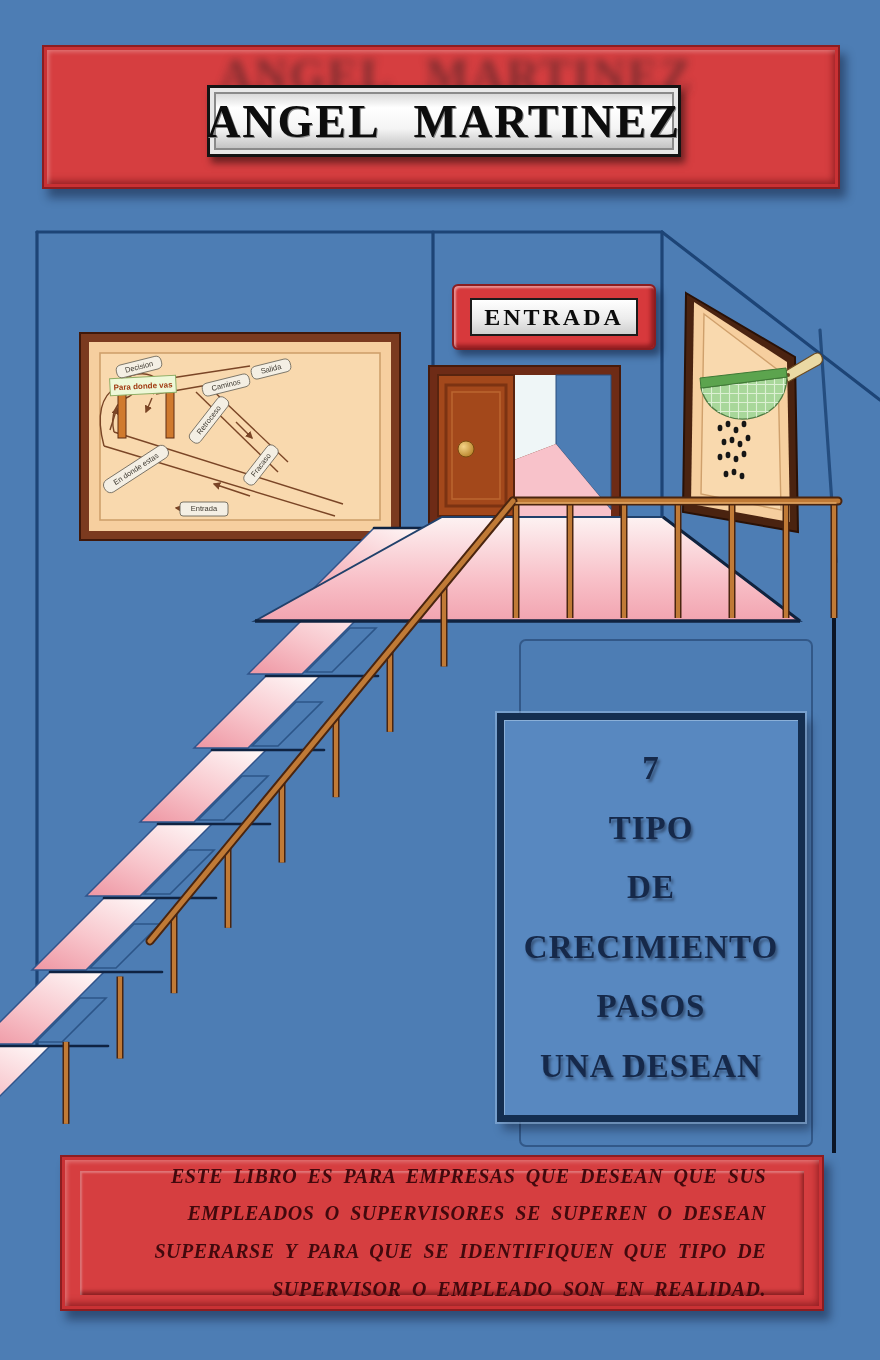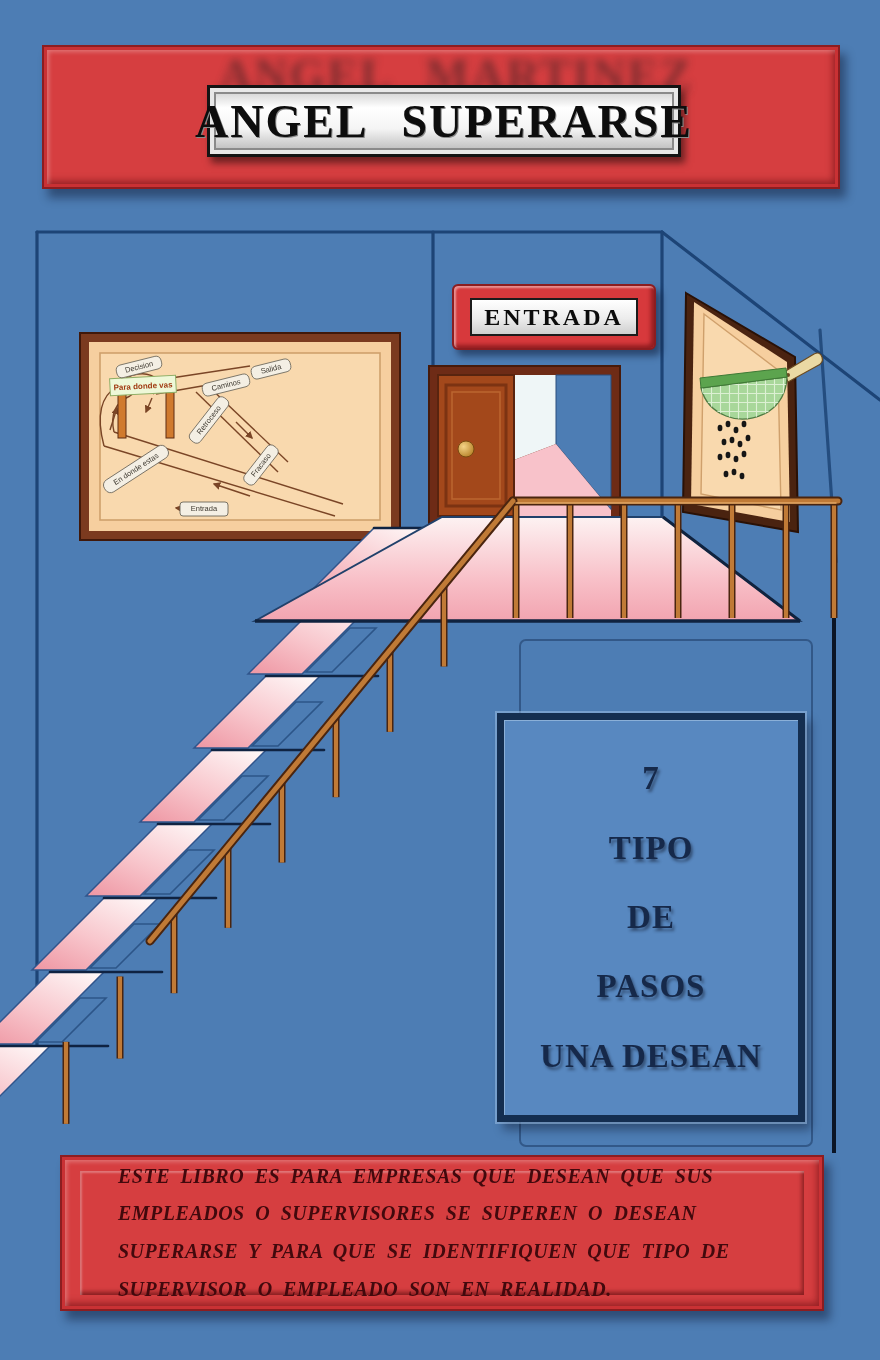--- a/index.html
+++ b/index.html
@@ -50,21 +50,21 @@
   .title-panel{left:497px;top:713px;width:308px;height:409px;background:#5888c0;
     border:7px solid #142e50;box-sizing:border-box;
     box-shadow: 0 0 0 2px rgba(155,190,228,.55), 6px 8px 9px rgba(8,16,35,.4),
                 inset 1px 1px 0 rgba(190,215,240,.5);
     display:flex;flex-direction:column;justify-content:space-evenly;align-items:center;
     padding:8px 0;}
   .title-line{font-size:33px;font-weight:700;color:#16294a;letter-spacing:1px;
     text-shadow:2px 3px 3px rgba(10,15,30,.45);white-space:nowrap;}
 
   
-  .blurb-text{max-width:648px;margin:0;text-align:left;font-style:italic;
+  .blurb-text{max-width:648px;margin:0;text-align:right;font-style:italic;
     font-weight:700;font-size:20px;line-height:1.88;letter-spacing:.5px;
     word-spacing:5px;color:#42090d;}
 </style>
 </head>
 <body>
 
 <div class="stage">
 
   <svg id="scene" class="abs" style="left:0;top:0" width="880" height="1360" viewBox="0 0 880 1360">
     <defs>
@@ -282,34 +282,35 @@
       <path d="M513,501 L838,501" stroke="#c07a36" stroke-width="5"></path>
       <path d="M513,501 L150,941" stroke="#4a250f" stroke-width="9"></path>
       <path d="M513,501 L150,941" stroke="#c07a36" stroke-width="5"></path>
       <path d="M516,503 L836,503" stroke="#e2a866" stroke-width="1.4"></path>
     </g>
   </svg>
 
   <div class="abs banner banner-top">
     <div class="author-ghost">ANGEL MARTINEZ</div>
     <div class="nameplate">
-      <span class="author-text">ANGEL SUPERARSE</span>
+      <span class="author-text">ANGEL MARTINEZ</span>
     </div>
   </div>
 
   <div class="abs entrada-sign">
     <div class="entrada-plate">
       <span class="entrada-text">ENTRADA</span>
     </div>
   </div>
 
   <div class="abs title-panel">
     <div class="title-line">7</div>
     <div class="title-line">TIPO</div>
     <div class="title-line">DE</div>
+    <div class="title-line">CRECIMIENTO</div>
     <div class="title-line">PASOS</div>
     <div class="title-line">UNA DESEAN</div>
   </div>
 
   <div class="abs banner banner-bottom">
     <div class="plate-red">
       <p class="blurb-text">ESTE LIBRO ES PARA EMPRESAS QUE DESEAN QUE SUS EMPLEADOS O SUPERVISORES SE SUPEREN O DESEAN SUPERARSE Y PARA QUE SE IDENTIFIQUEN QUE TIPO DE SUPERVISOR O EMPLEADO SON EN REALIDAD.</p>
     </div>
   </div>
 

